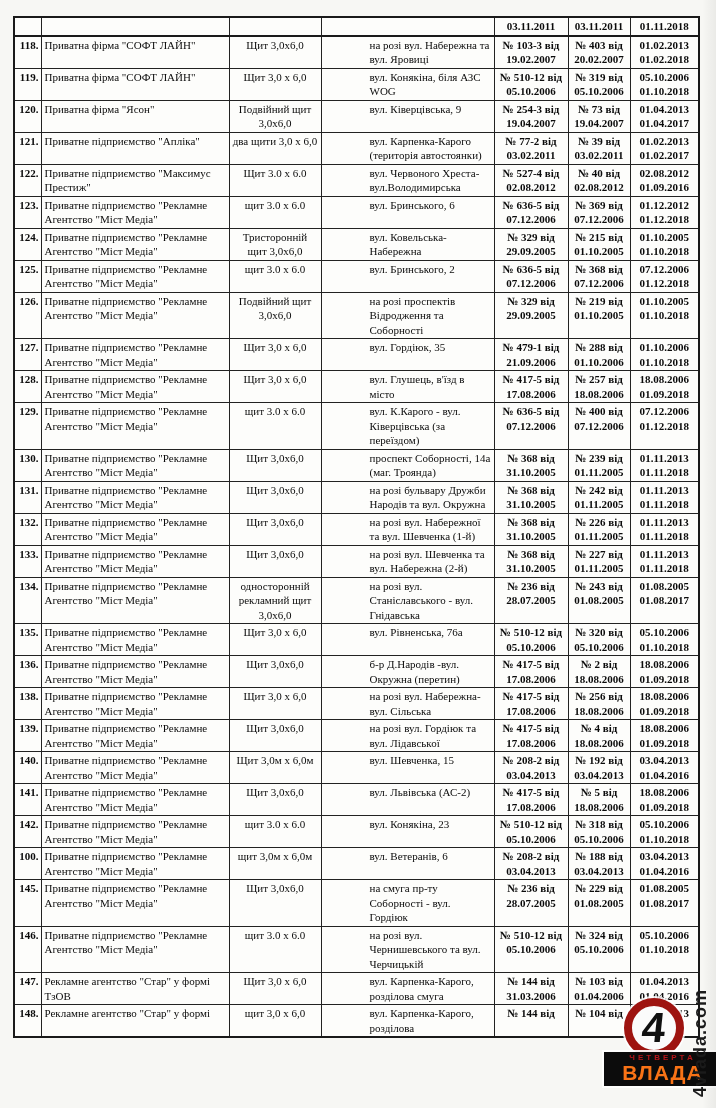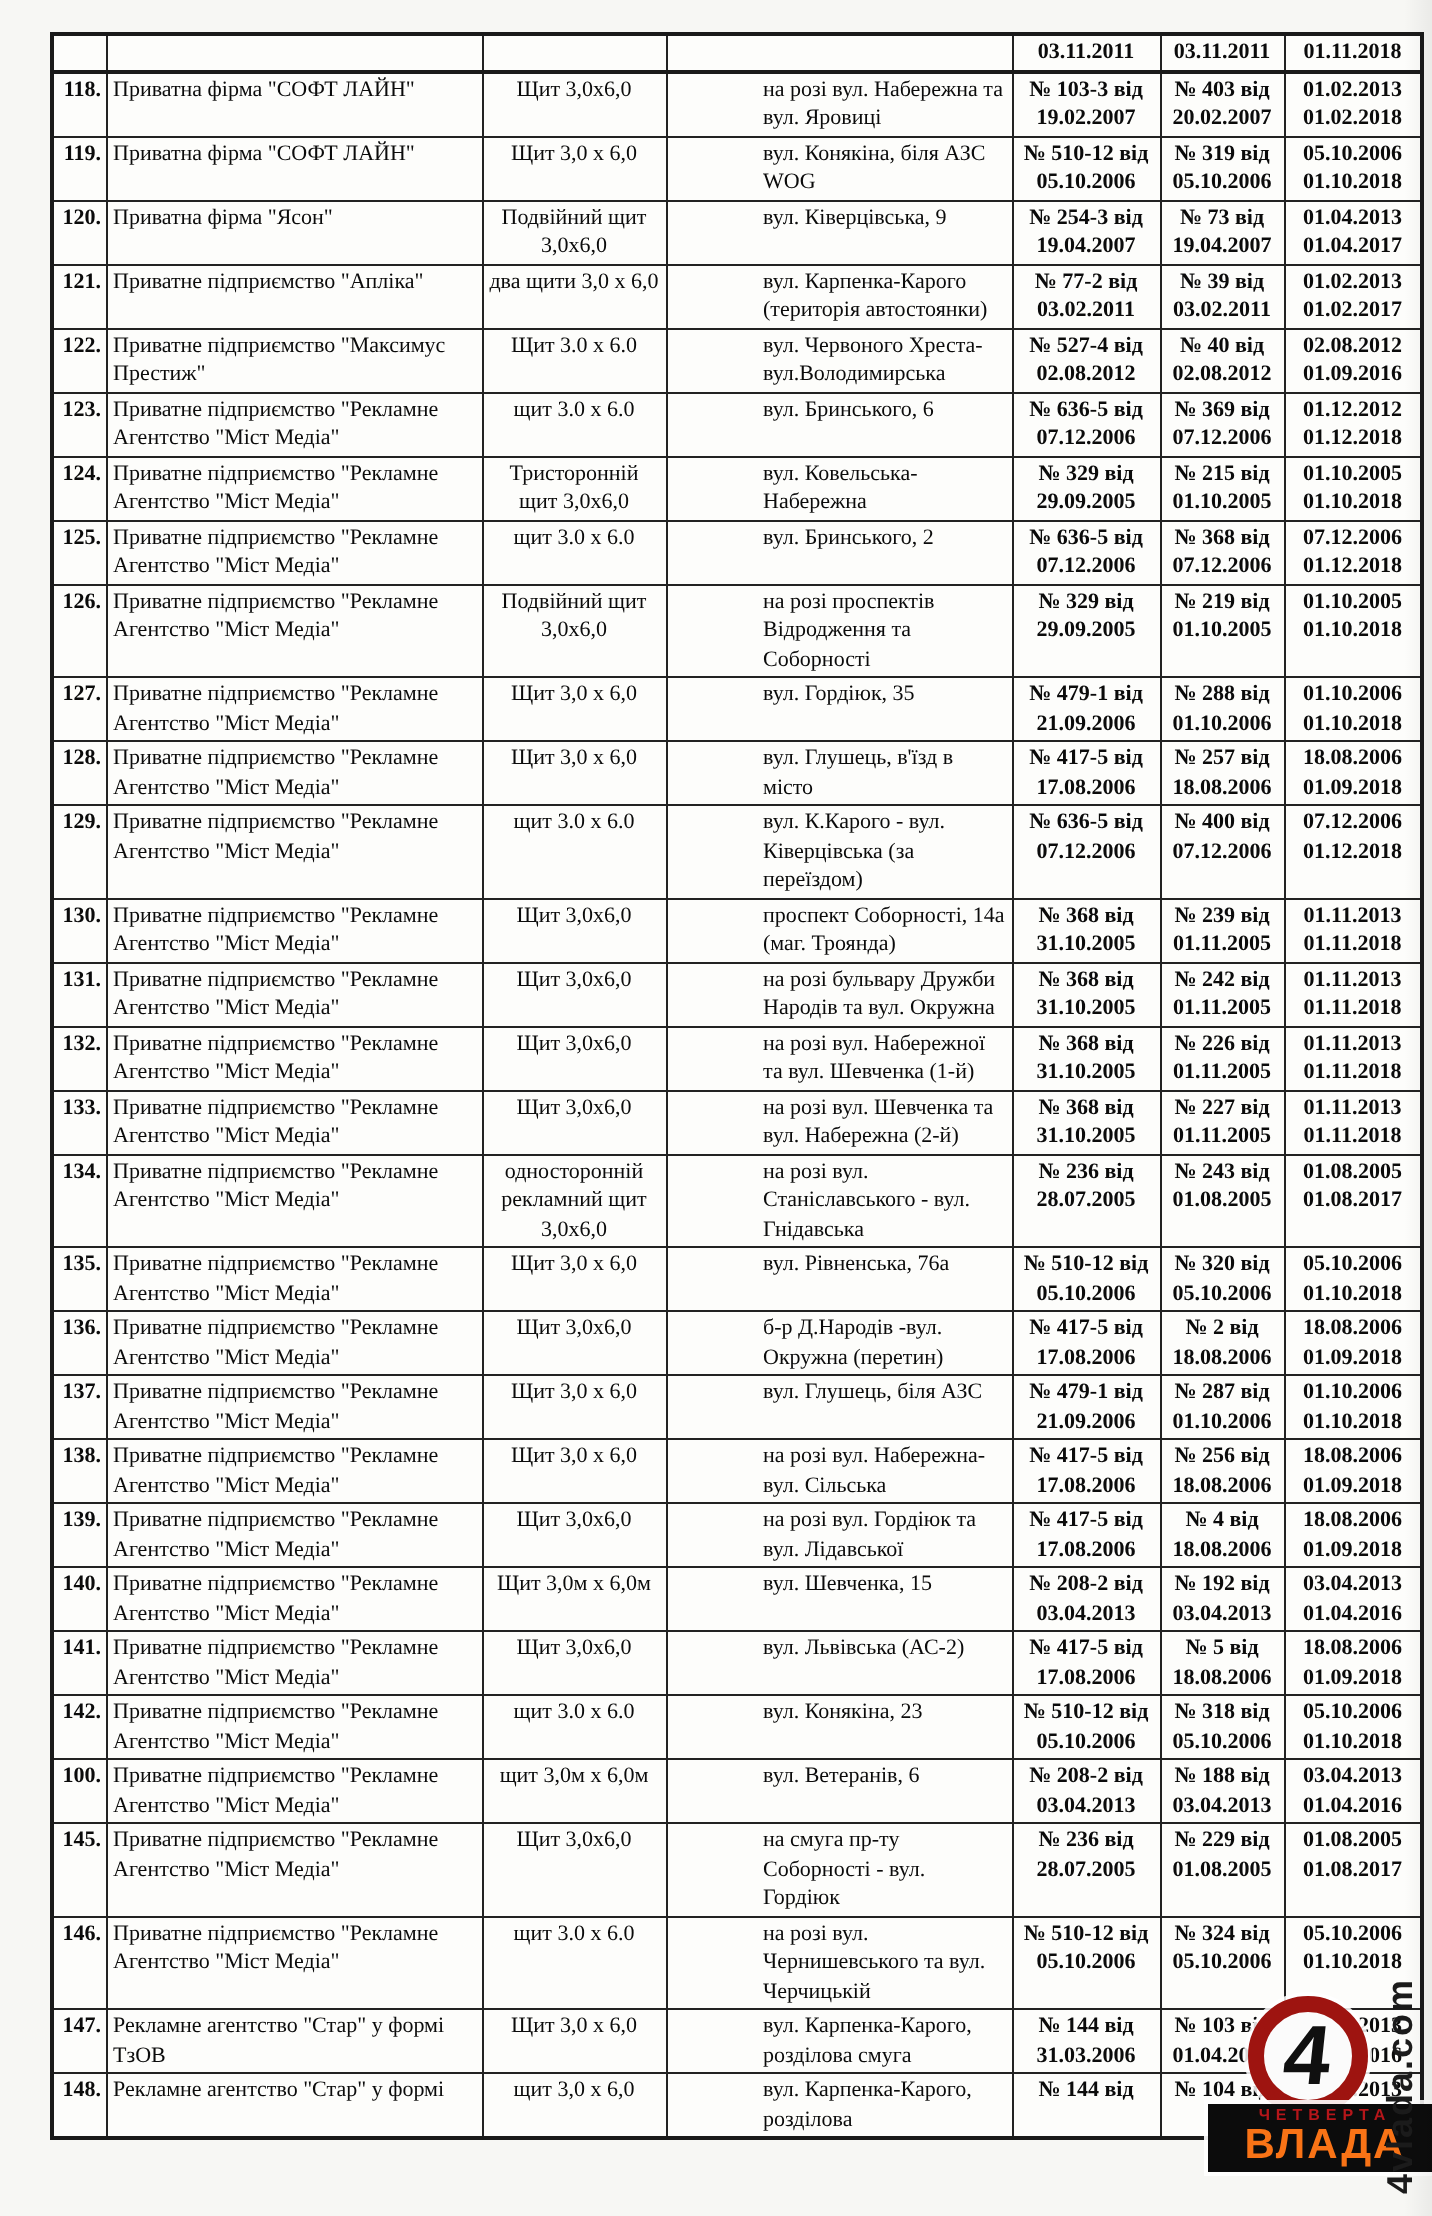--- a/index.html
+++ b/index.html
@@ -19,21 +19,21 @@
   table.permits{
     position:absolute;left:13px;top:16px;
     width:685px;
     border-collapse:collapse;
     table-layout:fixed;
     background:#fdfdfb;
   }
   table.permits,table.permits td{
     border:1px solid #222;
   }
-  table.permits{border:2px solid #1a1a1a;margin-left:12px;}
+  table.permits{border:2px solid #1a1a1a;}
   td{
     vertical-align:top;
     padding:1px 3px;
     font-size:11px;
     line-height:14.5px;
     overflow:hidden;
   }
   td.c-num{text-align:right;padding-right:2px;font-weight:bold;}
   td.c-company{text-align:left;}
   td.c-type{text-align:center;}
@@ -350,32 +350,20 @@
       <td class="c-type">Щит 3,0х6,0</td>
       <td class="c-address">б-р Д.Народів -вул. Окружна (перетин)</td>
       <td class="c-permit">№ 417-5 від
 17.08.2006</td>
       <td class="c-decision">№ 2 від
 18.08.2006</td>
       <td class="c-dates">18.08.2006
 01.09.2018</td>
     </tr>
         <tr>
-      <td class="c-num">137.</td>
-      <td class="c-company">Приватне підприємство "Рекламне Агентство "Міст Медіа"</td>
-      <td class="c-type">Щит 3,0 х 6,0</td>
-      <td class="c-address">вул. Глушець, біля АЗС</td>
-      <td class="c-permit">№ 479-1 від
-21.09.2006</td>
-      <td class="c-decision">№ 287 від
-01.10.2006</td>
-      <td class="c-dates">01.10.2006
-01.10.2018</td>
-    </tr>
-        <tr>
       <td class="c-num">138.</td>
       <td class="c-company">Приватне підприємство "Рекламне Агентство "Міст Медіа"</td>
       <td class="c-type">Щит 3,0 х 6,0</td>
       <td class="c-address">на розі вул. Набережна-вул. Сільська</td>
       <td class="c-permit">№ 417-5 від
 17.08.2006</td>
       <td class="c-decision">№ 256 від
 18.08.2006</td>
       <td class="c-dates">18.08.2006
 01.09.2018</td>

